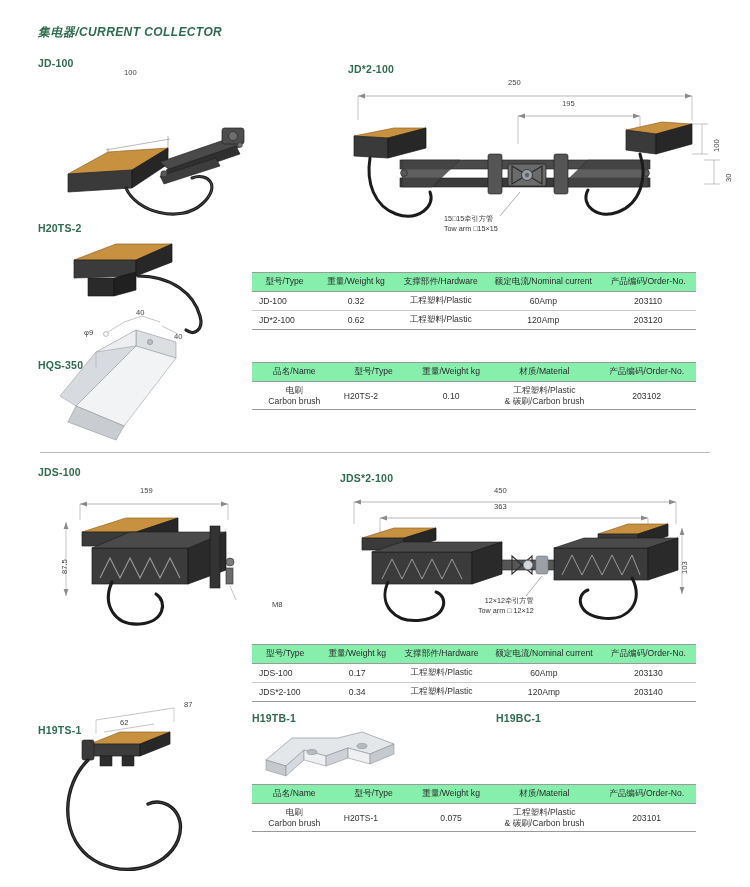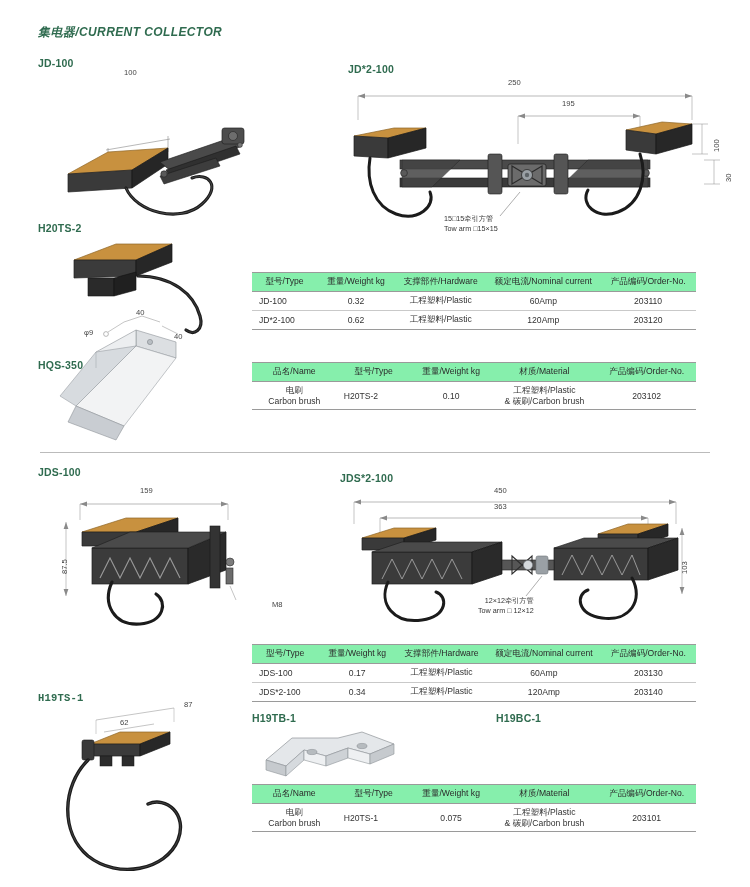--- a/index.html
+++ b/index.html
@@ -413,21 +413,21 @@
       <tr>
         <td class="lefty">JDS*2-100</td>
         <td>0.34</td>
         <td>工程塑料/Plastic</td>
         <td>120Amp</td>
         <td>203140</td>
       </tr>
     </tbody>
   </table>
 
-  <div class="model-label" style="left:38px; top:692px;font-family:Liberation Mono, monospace;">H19TS-1</div>
+  <div class="model-label" style="left:38px; top:724px;">H19TS-1</div>
 
   <div class="draw" style="left:42px; top:700px; width:200px; height:180px;">
     <svg width="200" height="180" viewBox="0 0 200 180">
 
       <line x1="54" y1="20" x2="132" y2="8" stroke="#8a8a8a" stroke-width="0.5"></line>
       <line x1="62" y1="32" x2="112" y2="24" stroke="#8a8a8a" stroke-width="0.5"></line>
       <line x1="54" y1="20" x2="54" y2="34" stroke="#8a8a8a" stroke-width="0.4"></line>
       <line x1="132" y1="8" x2="132" y2="22" stroke="#8a8a8a" stroke-width="0.4"></line>
 
       <polygon points="48,44 78,32 128,32 98,44" fill="#c8913f" stroke="#8e6526" stroke-width="0.7"></polygon>

